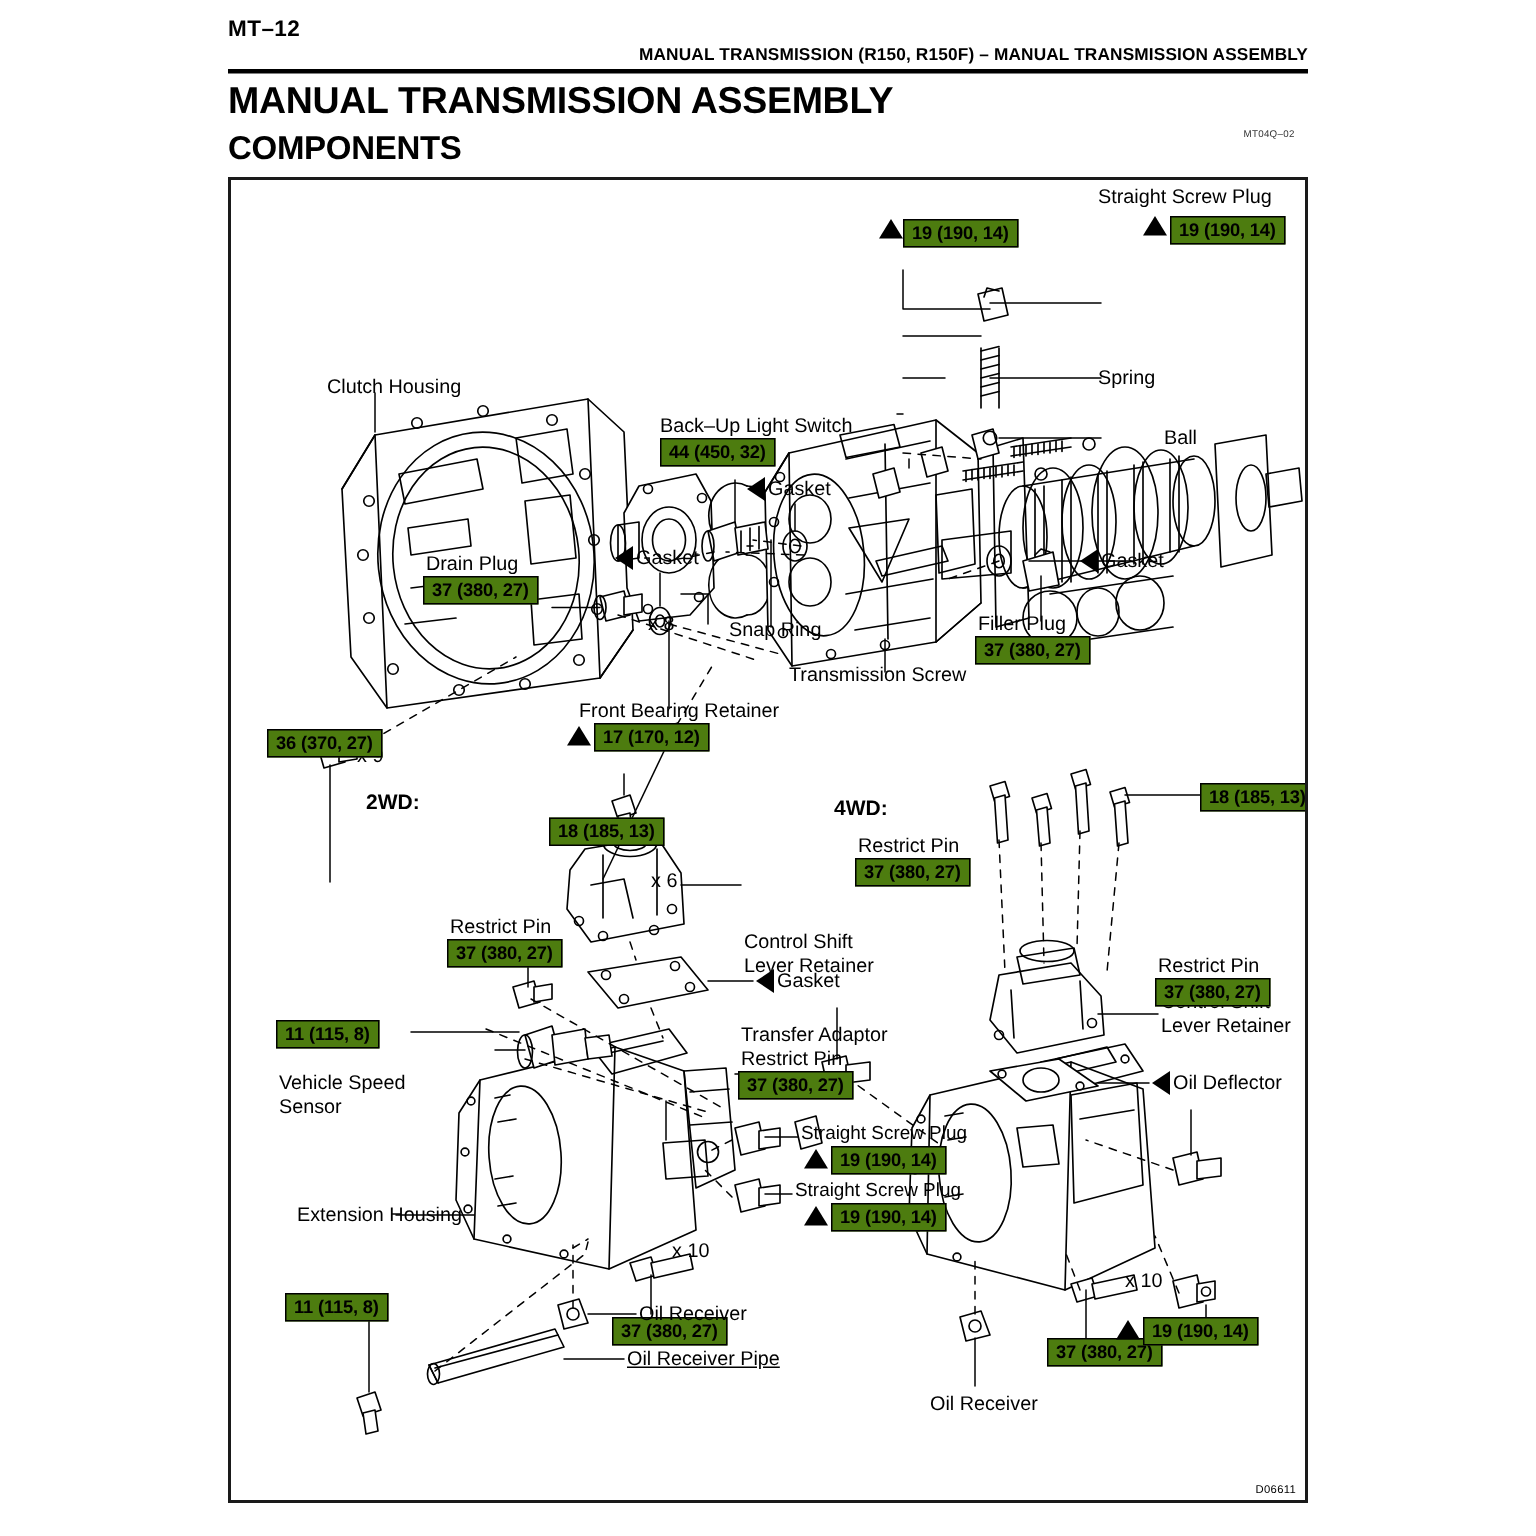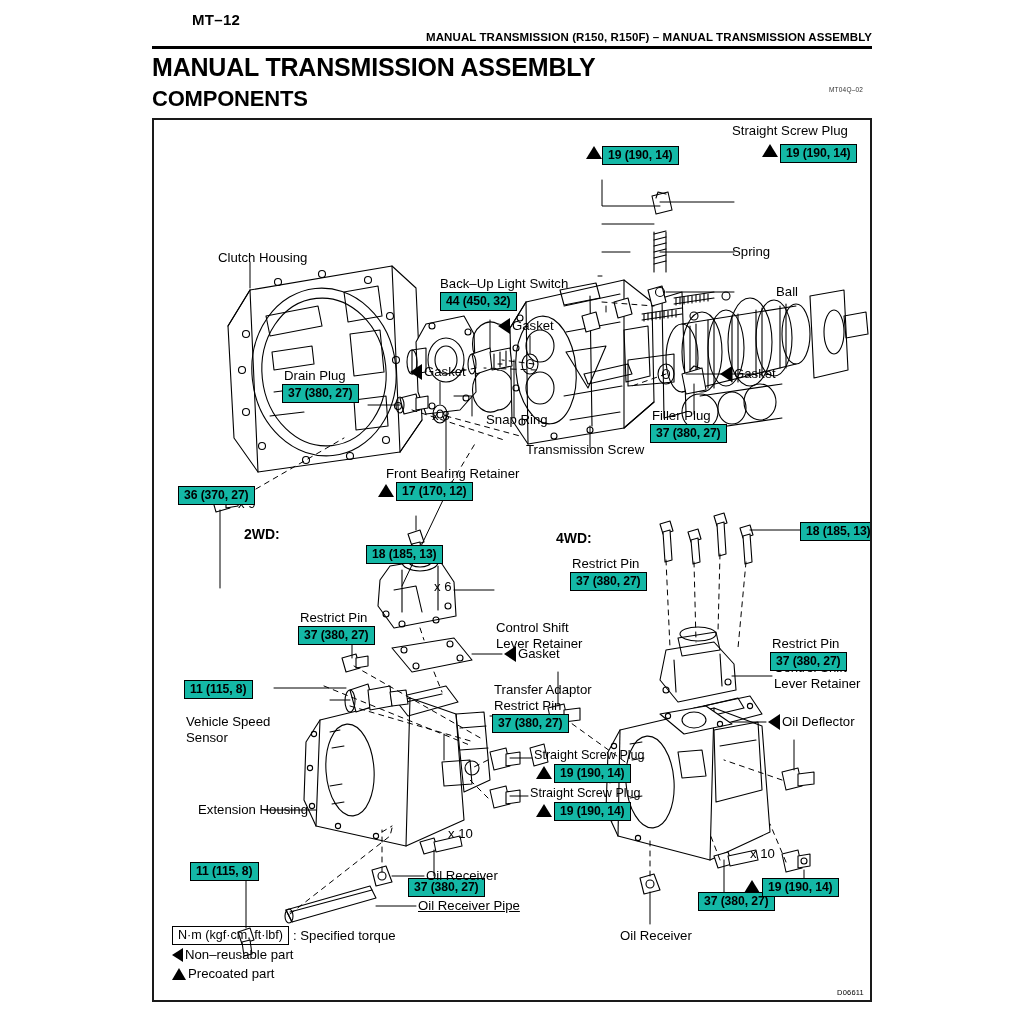--- a/index.html
+++ b/index.html
@@ -14,21 +14,20 @@
     position: relative;
     overflow: hidden;
   }
 
   
   #page-number {
     position: absolute;
     left: 152px; top: 11px;
     font-size: 15px; font-weight: bold;
     letter-spacing: 0.3px;
-    margin-left: 40px;
   }
   #header-breadcrumb {
     position: absolute;
     left: 152px; top: 31px;
     width: 720px;
     text-align: right;
     font-size: 11.5px; font-weight: bold;
     letter-spacing: 0.1px;
     white-space: nowrap;
   }
@@ -86,21 +85,21 @@
 
   
   .torque {
     position: absolute;
     border: 1.4px solid #000;
     padding: 1px 5px 2px 5px;
     font-size: 12.2px;
     font-weight: bold;
     line-height: 14px;
     white-space: nowrap;
-    background: #14b8a6;
+    background: #4d7c0f;
     letter-spacing: -0.1px;
   }
 
   
   .tri-up, .tri-left {
     position: absolute;
     width: 0; height: 0;
   }
   .tri-up {
     border-left: 8px solid transparent;
@@ -688,29 +687,15 @@
   <div class="torque" style="left:616px; top:532px;">37 (380, 27)</div>
 
   <div class="lbl" style="left:596px; top:726px;">x 10</div>
   <div class="torque" style="left:544px; top:772px;">37 (380, 27)</div>
 
   <div class="tri-up" style="left:590px; top:760px;"></div>
   <div class="torque" style="left:608px; top:758px;">19 (190, 14)</div>
 
   <div class="lbl" style="left:466px; top:808px;">Oil Receiver</div>
 
-  <div id="legend">
-    <div class="legend-row">
-      <span class="legend-box">N·m (kgf·cm, ft·lbf)</span>
-      <span>: Specified torque</span>
-    </div>
-    <div class="legend-row">
-      <span class="legend-tri-l"></span>
-      <span>Non–reusable part</span>
-    </div>
-    <div class="legend-row">
-      <span class="legend-tri-u"></span>
-      <span>Precoated part</span>
-    </div>
-  </div>
 
   <div id="figure-code">D06611</div>
 </div>
 
 </body></html>

